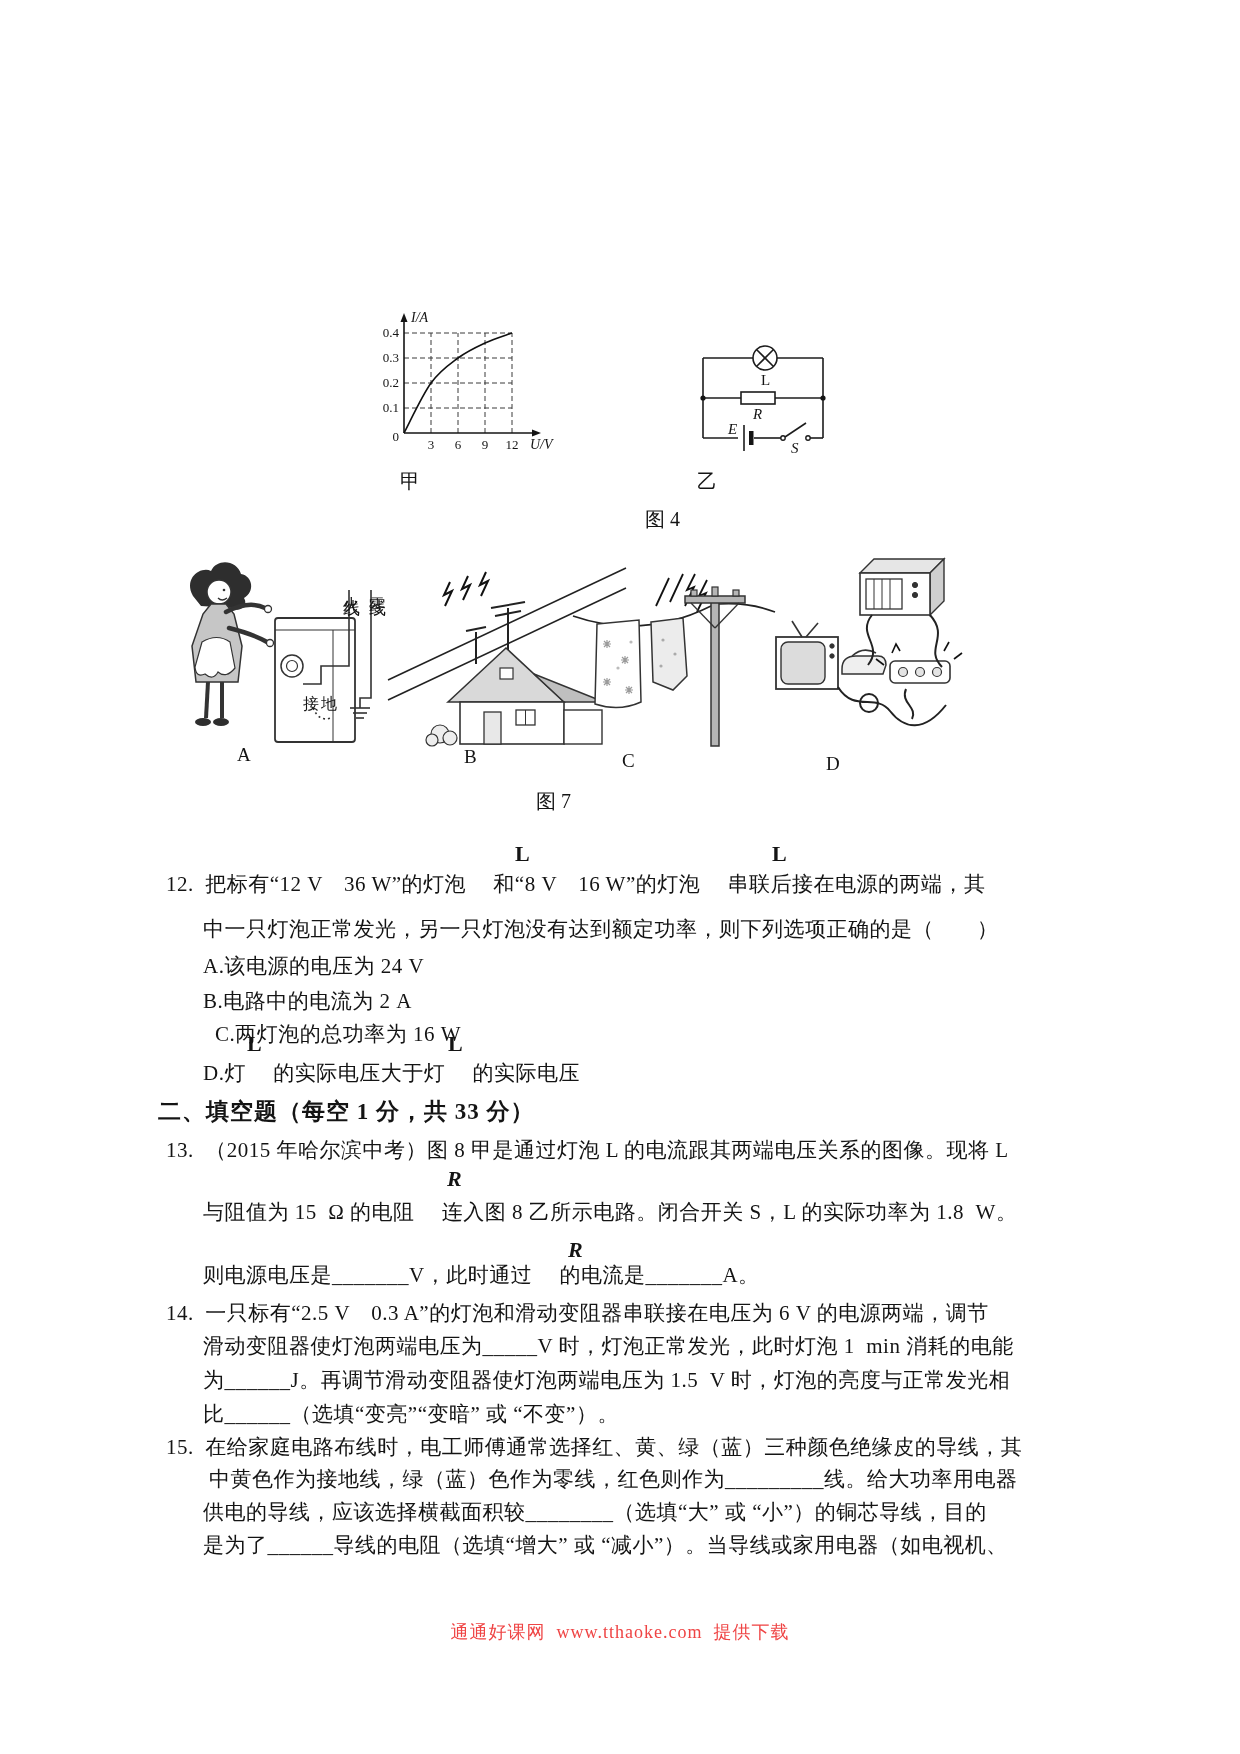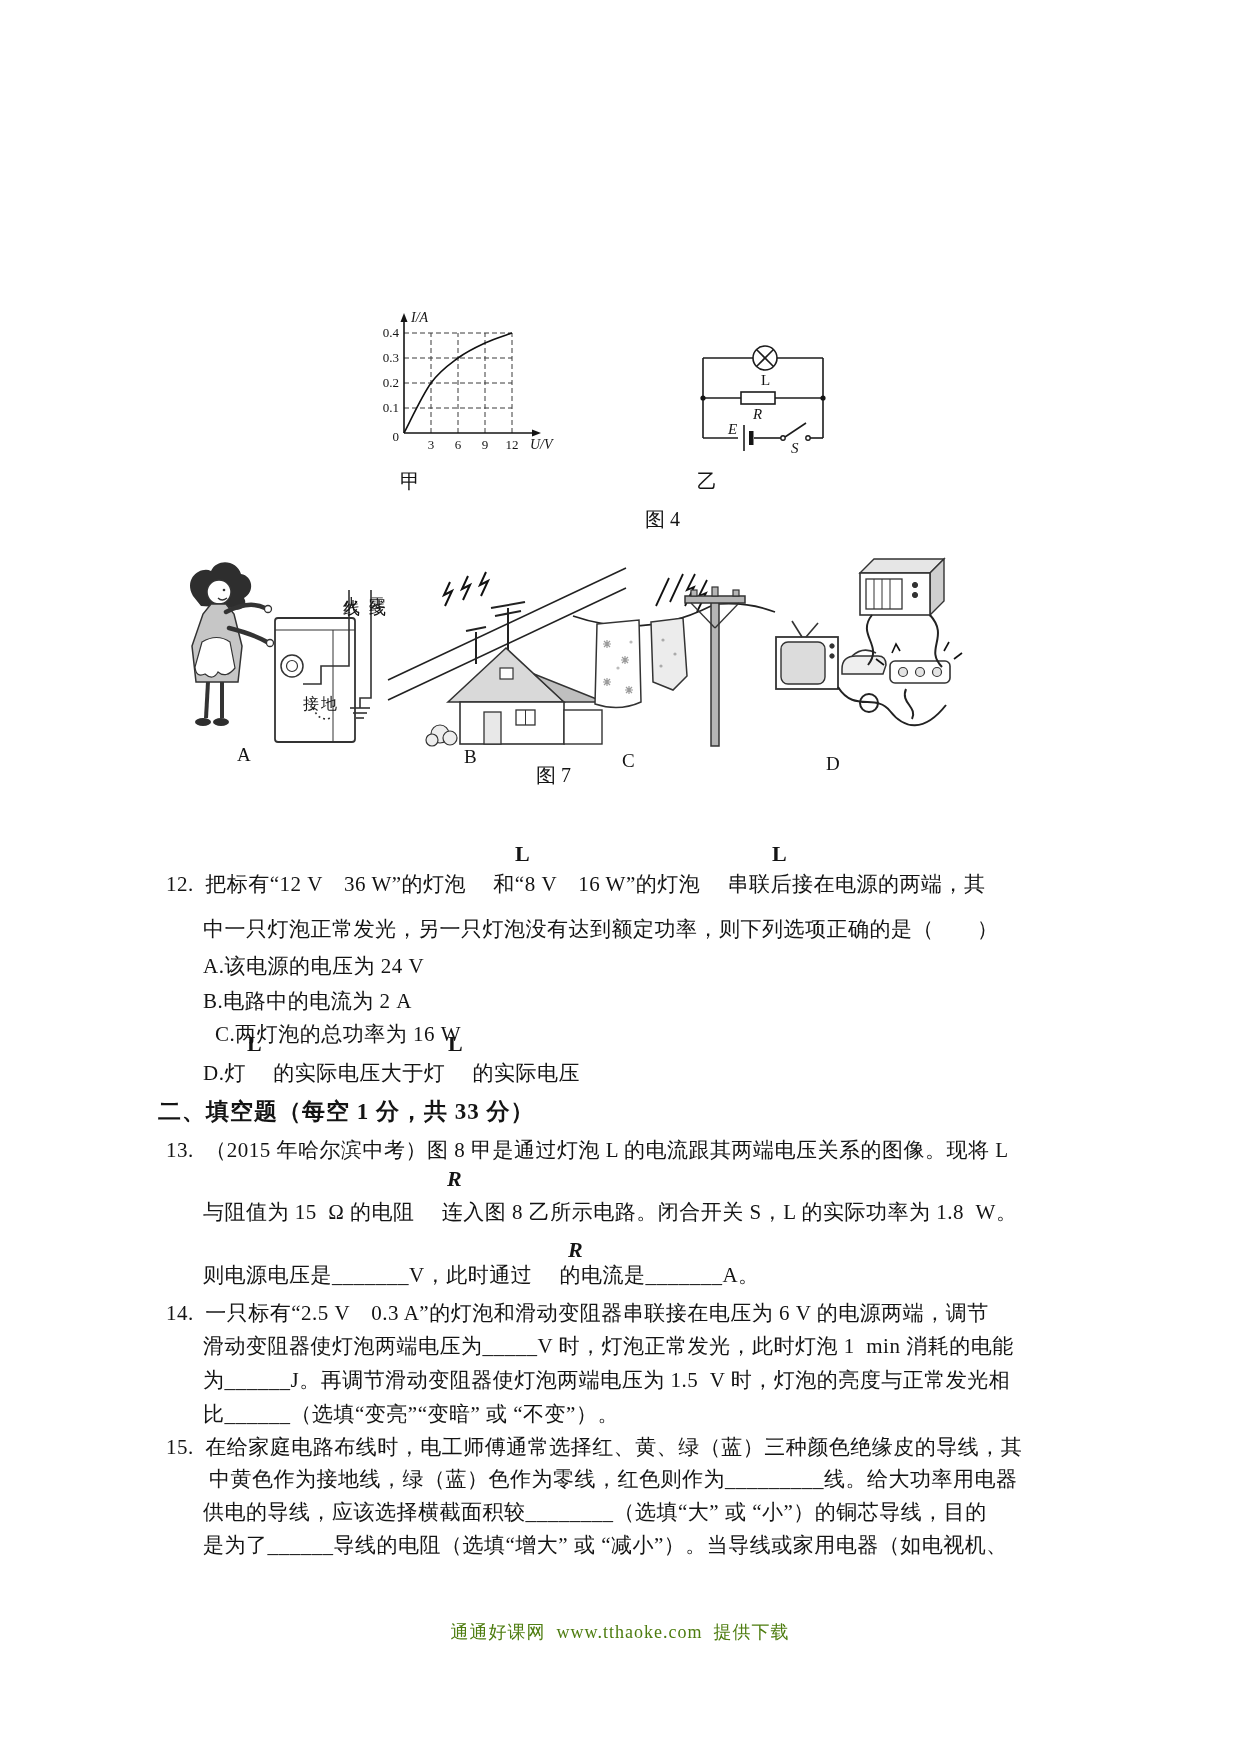--- a/index.html
+++ b/index.html
@@ -10,21 +10,21 @@
     font-family:"Liberation Serif","DejaVu Serif",serif;
   }
   .tline { position:absolute; font-size:21px; line-height:27px; white-space:pre; letter-spacing:.5px; }
   .sup  { position:absolute; font-size:22px; font-weight:bold; white-space:pre; }
   .sup.it { font-style:italic; }
   .caption { position:absolute; font-size:20px; white-space:pre; }
   .figlabel { position:absolute; font-size:19px; white-space:pre; }
   .heading { position:absolute; font-size:23px; font-weight:bold; letter-spacing:1px; white-space:pre; }
   .vlabel { position:absolute; writing-mode:vertical-rl; text-orientation:upright; font-size:17px; letter-spacing:3px; white-space:pre; }
   .slabel { position:absolute; font-size:16px; letter-spacing:2px; white-space:pre; }
-  .footer { position:absolute; left:0; width:100%; text-align:center; font-size:18px; color:#4d7c0f; letter-spacing:1px; white-space:pre; }
+  .footer { position:absolute; left:0; width:100%; text-align:center; font-size:18px; color:#ef4444; letter-spacing:1px; white-space:pre; }
   svg { position:absolute; overflow:visible; }
   svg text { font-family:"Liberation Serif","DejaVu Serif",serif; fill:#141414; }
   .axis-num { font-size:13px; }
   .axis-lab { font-size:14px; font-style:italic; }
   .circ-lab { font-size:15px; }
   .circ-lab.it { font-style:italic; }
 </style>
 </head>
 <body>
 
@@ -244,21 +244,21 @@
       <path d="M158,72 C178,94 152,106 170,124"></path>
       <path d="M88,160 a9,9 0 1 0 18,0 a9,9 0 1 0 -18,0"></path>
       <path d="M134,146 C128,160 146,164 140,176"></path>
     </g>
   </svg>
 
   <div class="figlabel" style="left:237px; top:744px;">A</div>
   <div class="figlabel" style="left:464px; top:746px;">B</div>
   <div class="figlabel" style="left:622px; top:750px;">C</div>
   <div class="figlabel" style="left:826px; top:753px;">D</div>
-  <div class="caption" style="left:536px; top:762px;">图 7</div>
+  <div class="caption" style="left:536px; top:788px;">图 7</div>
 
   <div class="sup" style="left:515px; top:841px;">L</div>
   <div class="sup" style="left:772px; top:841px;">L</div>
   <div class="tline" style="left:166px; top:871px;">12.  把标有“12 V　36 W”的灯泡　 和“8 V　16 W”的灯泡　 串联后接在电源的两端，其</div>
   <div class="tline" style="left:203px; top:916px;">中一只灯泡正常发光，另一只灯泡没有达到额定功率，则下列选项正确的是（　　）</div>
   <div class="tline" style="left:203px; top:953px;">A.该电源的电压为 24 V</div>
   <div class="tline" style="left:203px; top:988px;">B.电路中的电流为 2 A</div>
   <div class="tline" style="left:203px; top:1021px;margin-left:12px;">C.两灯泡的总功率为 16 W</div>
   <div class="sup" style="left:247px; top:1031px;">L</div>
   <div class="sup" style="left:448px; top:1031px;">L</div>

